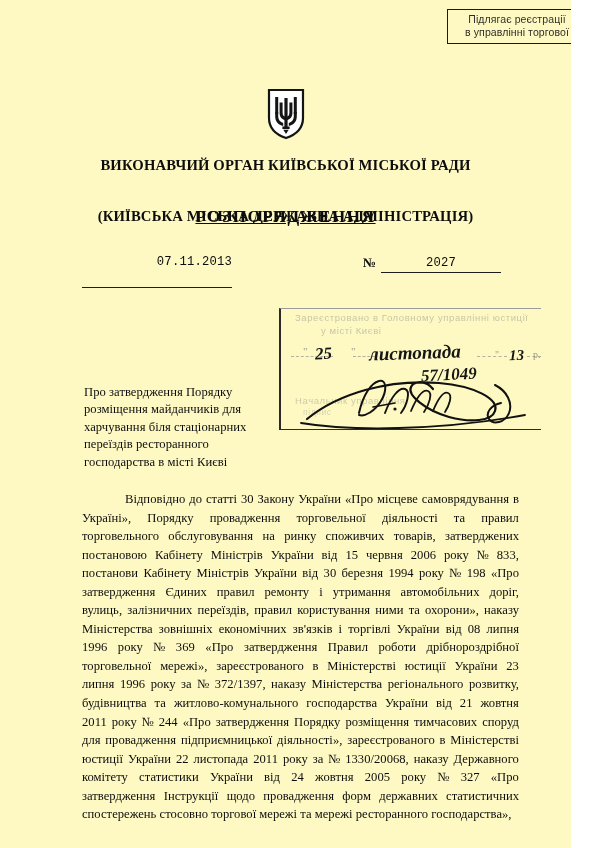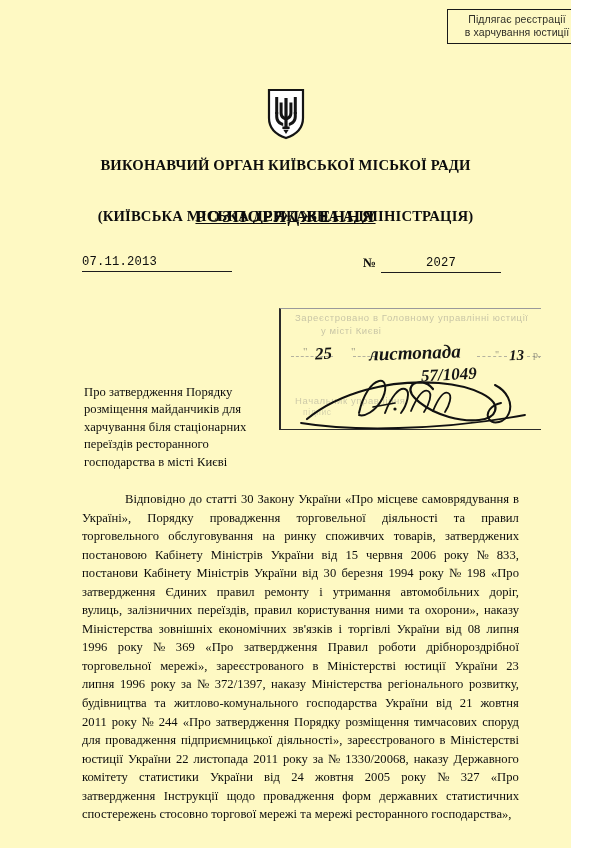--- a/index.html
+++ b/index.html
@@ -79,25 +79,25 @@
     right: 70px;
     top: 255px;
     height: 22px;
   }
   .meta-date {
     position: absolute;
     left: 0;
     top: 0;
     width: 150px;
     border-bottom: 1.4px solid #1d1d1d;
-    text-align: left;
+    text-align: right;
     font-family: "Liberation Mono", "DejaVu Sans Mono", monospace;
     font-size: 12.2px;
     letter-spacing: 0.2px;
-    padding-bottom: 2px;
+    padding-bottom: 18px;
   }
   .meta-no-wrap {
     position: absolute;
     right: 0;
     top: 0;
     display: flex;
     align-items: flex-end;
   }
   .meta-no-sym {
     font-weight: bold;
@@ -220,21 +220,21 @@
   .bl-j > span { display: inline-block; }
   .bl-indent { padding-left: 43px; }
 </style>
 </head>
 <body>
 
 <div class="page">
 
   <div class="reg-stamp">
     <span class="ln1">Підлягає реєстрації</span>
-    <span class="ln2">в харчування юстиції</span>
+    <span class="ln2">в управлінні торгової</span>
   </div>
 
   <div class="emblem">
     <svg width="40" height="52" viewBox="0 0 40 52">
       <path d="M3 2 H37 V30 C37 41 29 47 20 50 C11 47 3 41 3 30 Z" fill="#ffffff" stroke="#141414" stroke-width="2.2"></path>
       <g fill="#141414">
         <rect x="18.4" y="10" width="3.2" height="31"></rect>
         <rect x="9.2" y="9" width="3" height="17"></rect>
         <rect x="27.8" y="9" width="3" height="17"></rect>
         <path d="M9.2 24 h3 v4.5 c0 3.4 2.2 5.6 5 6.4 v3.1 c-4.8-0.9-8-4.4-8-9.5 Z"></path>

